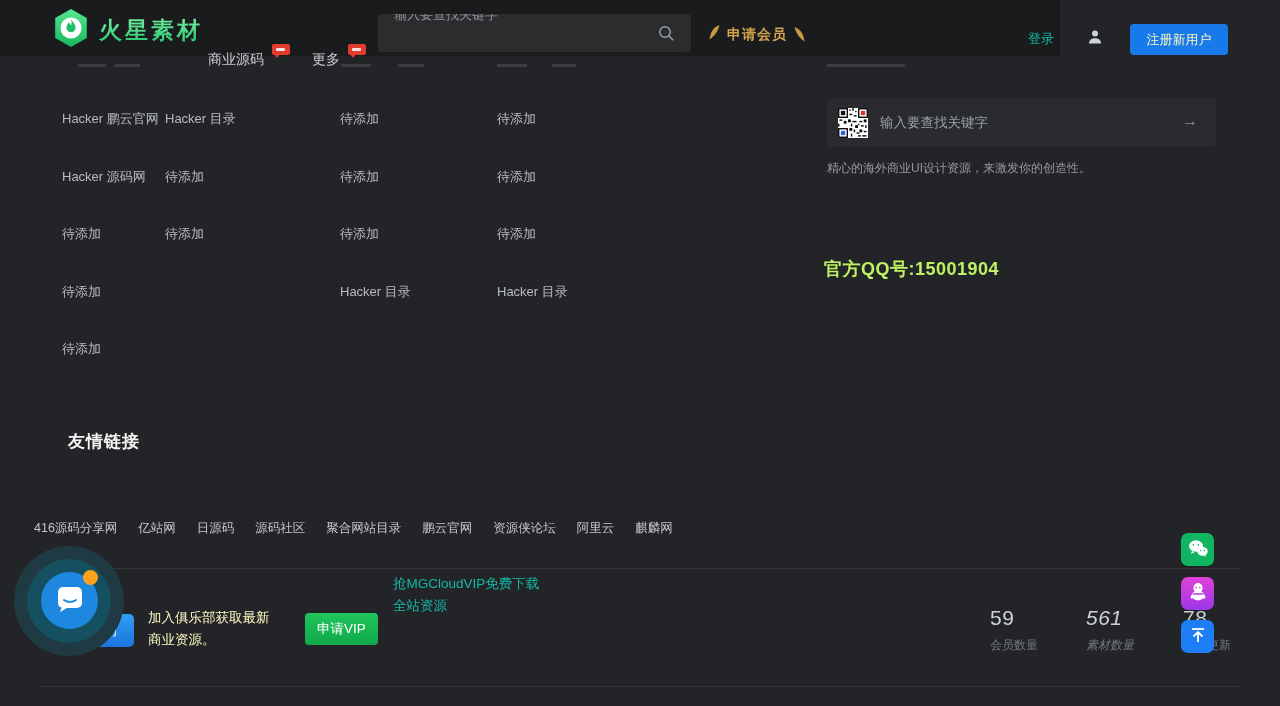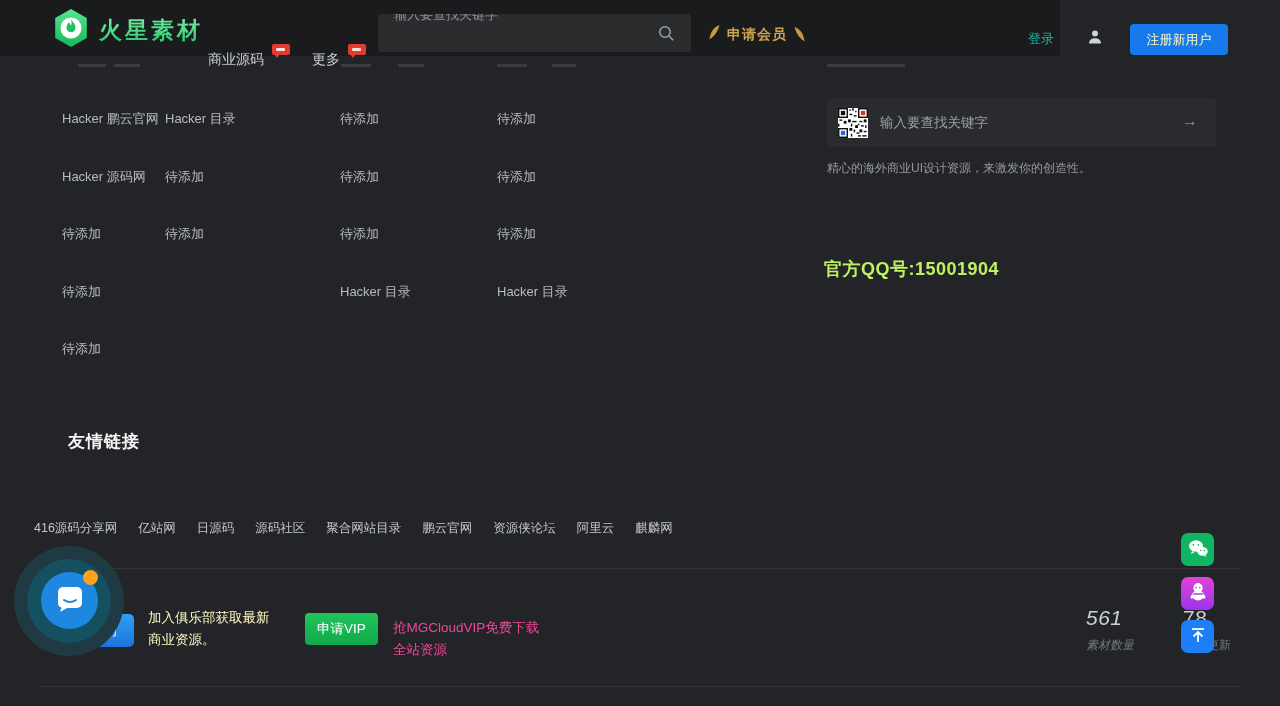--- a/index.html
+++ b/index.html
@@ -79,21 +79,21 @@
     position:absolute; left:48px; top:614px; width:86px; height:33px; border-radius:5px;
     background:linear-gradient(180deg,#2f9ff2,#1b74dd); color:#eaf4ff; font-size:13px;
     display:flex; align-items:center; justify-content:center; cursor:pointer; z-index:25;
   }
   .join-text { position:absolute; left:148px; top:607px; width:128px; font-size:13.5px; color:#fef9c3; line-height:22px; }
   .vip-btn {
     position:absolute; left:305px; top:613px; width:73px; height:32px; border-radius:4px;
     background:linear-gradient(180deg,#1fc55b,#10a94a); color:#fff; font-size:13.5px;
     display:flex; align-items:center; justify-content:center; cursor:pointer;
   }
-  .vip-text { position:absolute; left:393px; top:617px; width:150px; font-size:13.5px; color:#ec4899; line-height:22px; }
+  .vip-text { position:absolute; left:393px; top:573px; width:150px; font-size:13.5px; color:#14b8a6; line-height:22px; }
   .stat { position:absolute; top:606px; width:90px; }
   .stat .v { font-size:21px; color:#cfd2d5; letter-spacing:.5px; }
   .stat .l { margin-top:7px; font-size:12px; color:#74787c; }
   .stat-1 { left:990px; } .stat-2 { left:1086px;font-style:italic; } .stat-3 { left:1183px; }
   
   .float-btn {
     position:absolute; left:1181px; width:33px; height:33px; border-radius:7px;
     display:flex; align-items:center; justify-content:center; cursor:pointer; z-index:30;
   }
   .fb-wechat { top:533px; background:#10b561; }
@@ -269,20 +269,24 @@
     <span>麒麟网</span>
   </div>
 
   <div class="divider d1"></div>
 
   <div class="join-btn">加入我们</div>
   <div class="join-text">加入俱乐部获取最新商业资源。</div>
   <div class="vip-btn">申请VIP</div>
   <div class="vip-text">抢MGCloudVIP免费下载全站资源</div>
 
+  <div class="stat stat-1">
+    <div class="v">59</div>
+    <div class="l">会员数量</div>
+  </div>
   <div class="stat stat-2">
     <div class="v">561</div>
     <div class="l">素材数量</div>
   </div>
   <div class="stat stat-3">
     <div class="v">78</div>
     <div class="l">本周更新</div>
   </div>
 
   <div class="divider d2"></div>

